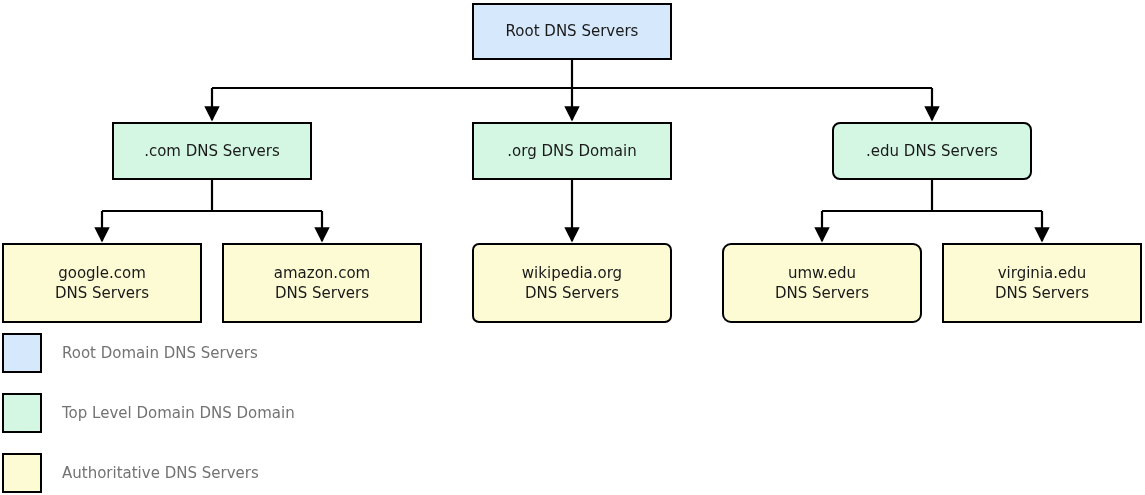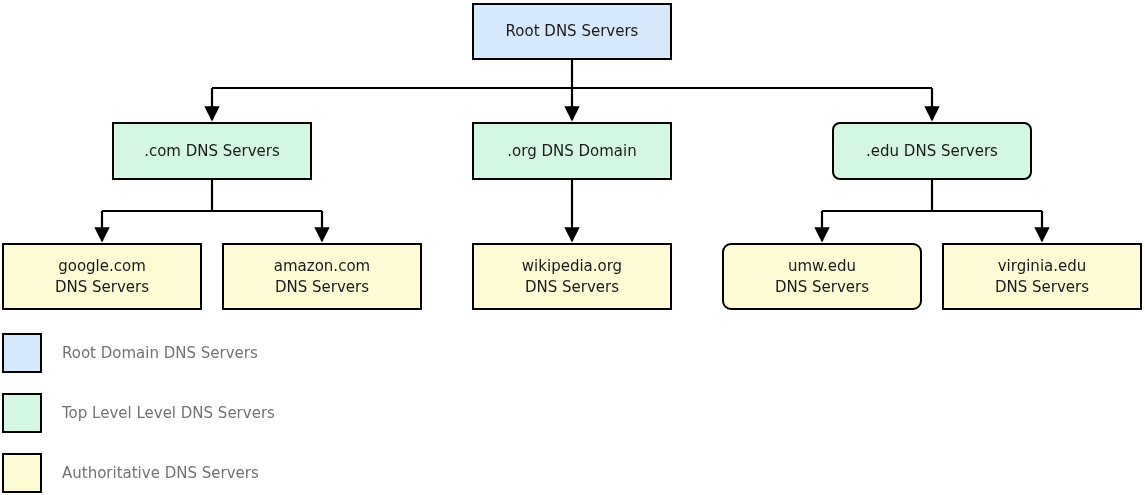--- a/index.html
+++ b/index.html
@@ -38,26 +38,26 @@
     background: #d6e8fb;
   }
   .node-tld {
     top: 122px; width: 200px; height: 58px;
     background: #d4f7e3;
   }
   .tld-com { left: 112px; }
   .tld-org { left: 472px; }
   .tld-edu { left: 832px; border-radius: 8px; }
   .node-auth {
-    top: 243px; width: 200px; height: 67px;
+    top: 243px; width: 200px; height: 80px;
     background: #fdfbd4;
   }
   .auth-0 { left: 2px; }
   .auth-1 { left: 222px; }
-  .auth-2 { left: 472px; }
+  .auth-2 { left: 472px; border-radius: 7px; }
   .auth-3 { left: 722px; border-radius: 9px; }
   .auth-4 { left: 942px; }
 
   
   #edges {
     position: absolute;
     left: 0; top: 0;
     width: 1145px; height: 495px;
     z-index: 1;
     pointer-events: none;
@@ -156,20 +156,20 @@
     <span>virginia.edu</span>
     <span class="line2">DNS Servers</span>
   </div>
 
   <div class="legend-row legend-row-0">
     <span class="legend-swatch" style="background-color: rgb(214, 232, 251);"></span>
     <span class="legend-label">Root Domain DNS Servers</span>
   </div>
   <div class="legend-row legend-row-1">
     <span class="legend-swatch" style="background-color: rgb(212, 247, 227);"></span>
-    <span class="legend-label">Top Level Level DNS Servers</span>
+    <span class="legend-label">Top Level Domain DNS Domain</span>
   </div>
   <div class="legend-row legend-row-2">
     <span class="legend-swatch" style="background-color: rgb(253, 251, 212);"></span>
     <span class="legend-label">Authoritative DNS Servers</span>
   </div>
 
 </div>
 
 </body></html>

